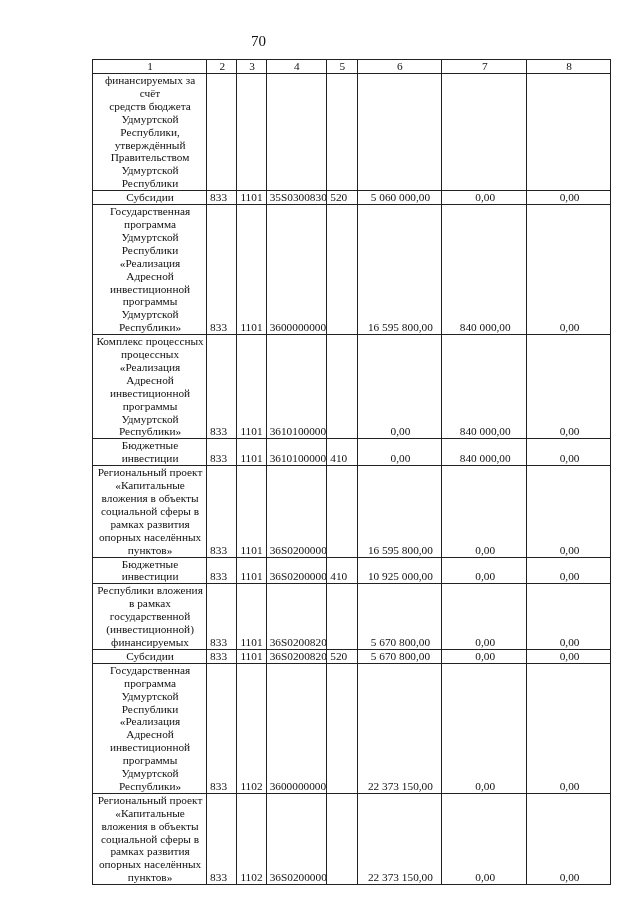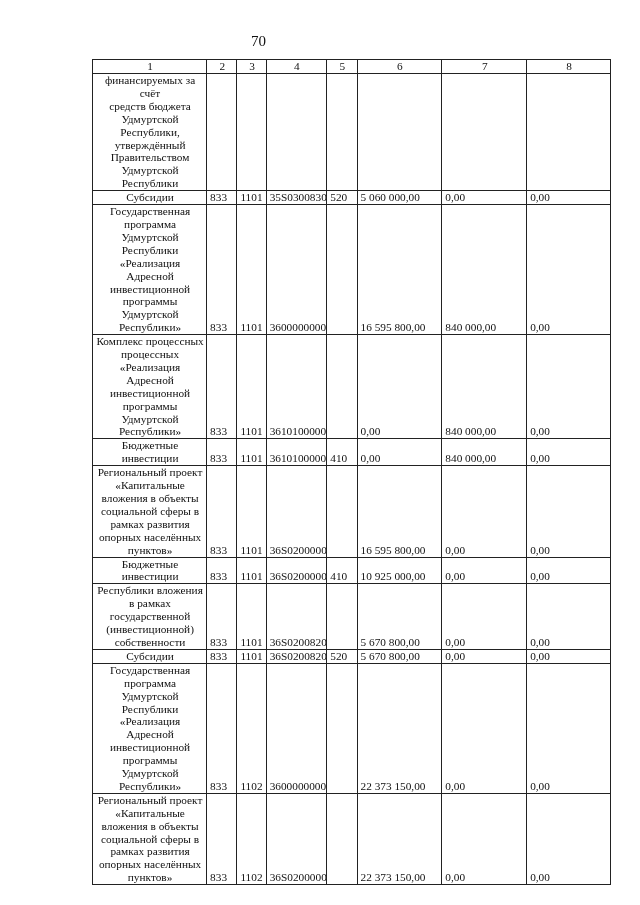--- a/index.html
+++ b/index.html
@@ -7,21 +7,21 @@
            font-family: "Liberation Serif", "DejaVu Serif", serif; color: #111; }
     .page-number { position: absolute; top: 33px; left: 0; width: 517px; text-align: center;
                    font-size: 15px; }
     table.budget { position: absolute; top: 59px; left: 92px; border-collapse: collapse;
                    table-layout: fixed; width: 519px; font-size: 11.3px; line-height: 12.9px; }
     table.budget td, table.budget th { border: 1px solid #222; padding: 0 2px 0 3px;
                    vertical-align: bottom; font-weight: normal; overflow: hidden; white-space: nowrap; }
     table.budget th { text-align: center; vertical-align: middle; height: 13px; }
     td.desc { white-space: normal !important; text-align: center; }
     td.c { text-align: left; }
-    td.num { text-align: left; padding-right: 1px !important; margin-left: 16px; }
+    td.num { text-align: center; padding-right: 1px !important; margin-left: 16px; }
     col.c1 { width: 113px; } col.c2 { width: 30px; } col.c3 { width: 29px; }
     col.c4 { width: 60px; } col.c5 { width: 30px; } col.c6 { width: 84px; }
     col.c7 { width: 84px; } col.c8 { width: 83px; }
   </style>
 </head>
 <body>
 
 <div class="page-number">70</div>
 
 <table class="budget">
@@ -159,21 +159,21 @@
         <td class="num">10 925 000,00</td>
         <td class="num">0,00</td>
         <td class="num">0,00</td>
       </tr>
       <tr>
         <td class="desc">
           <div>Республики вложения</div>
           <div>в рамках</div>
           <div>государственной</div>
           <div>(инвестиционной)</div>
-          <div>собственности</div>
+          <div>финансируемых</div>
         </td>
         <td class="c">833</td>
         <td class="c">1101</td>
         <td class="c">36S0200820</td>
         <td class="c"></td>
         <td class="num">5 670 800,00</td>
         <td class="num">0,00</td>
         <td class="num">0,00</td>
       </tr>
       <tr>

